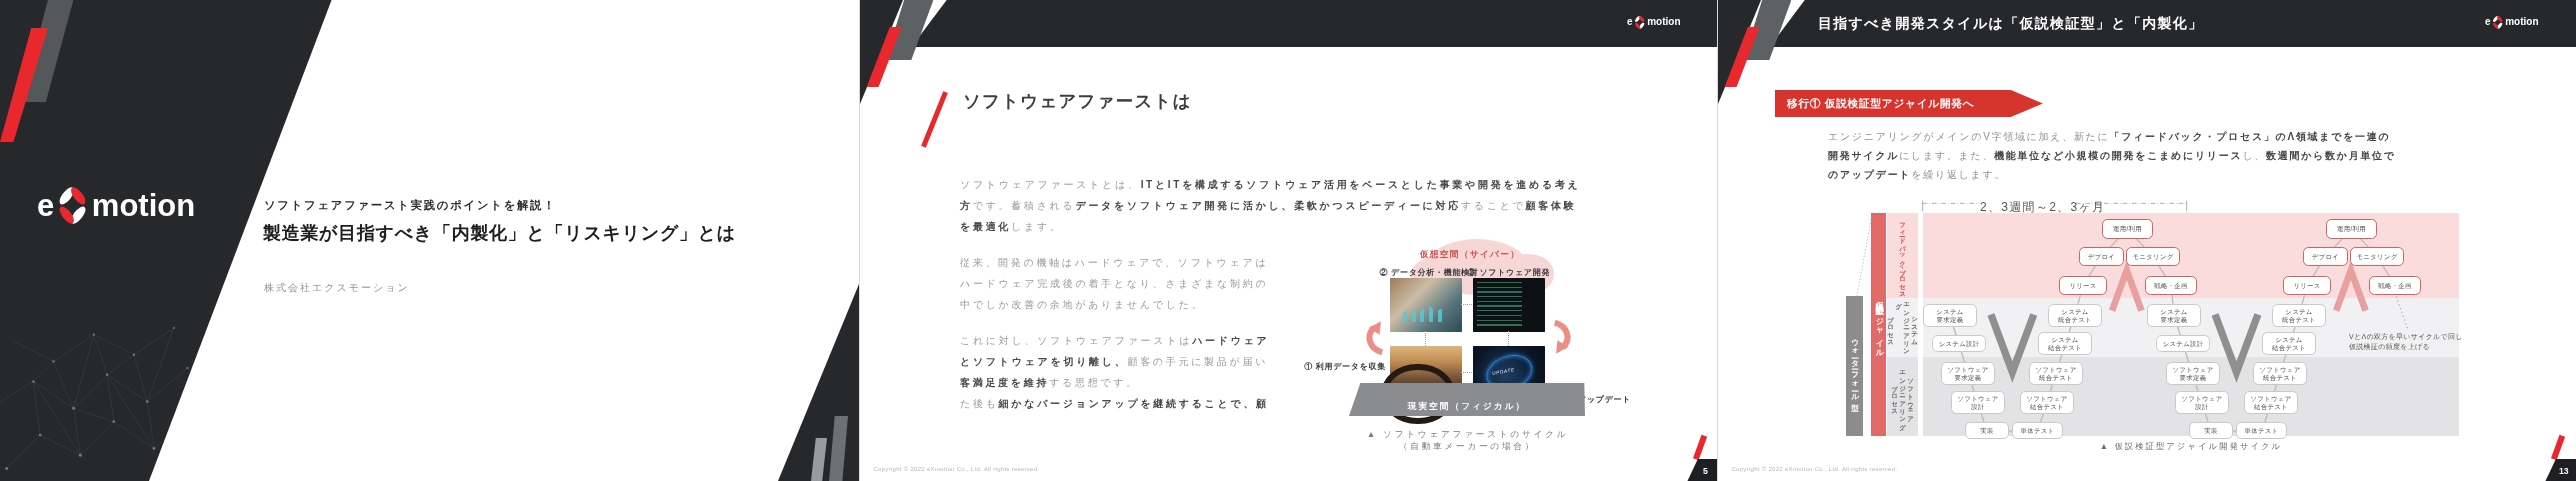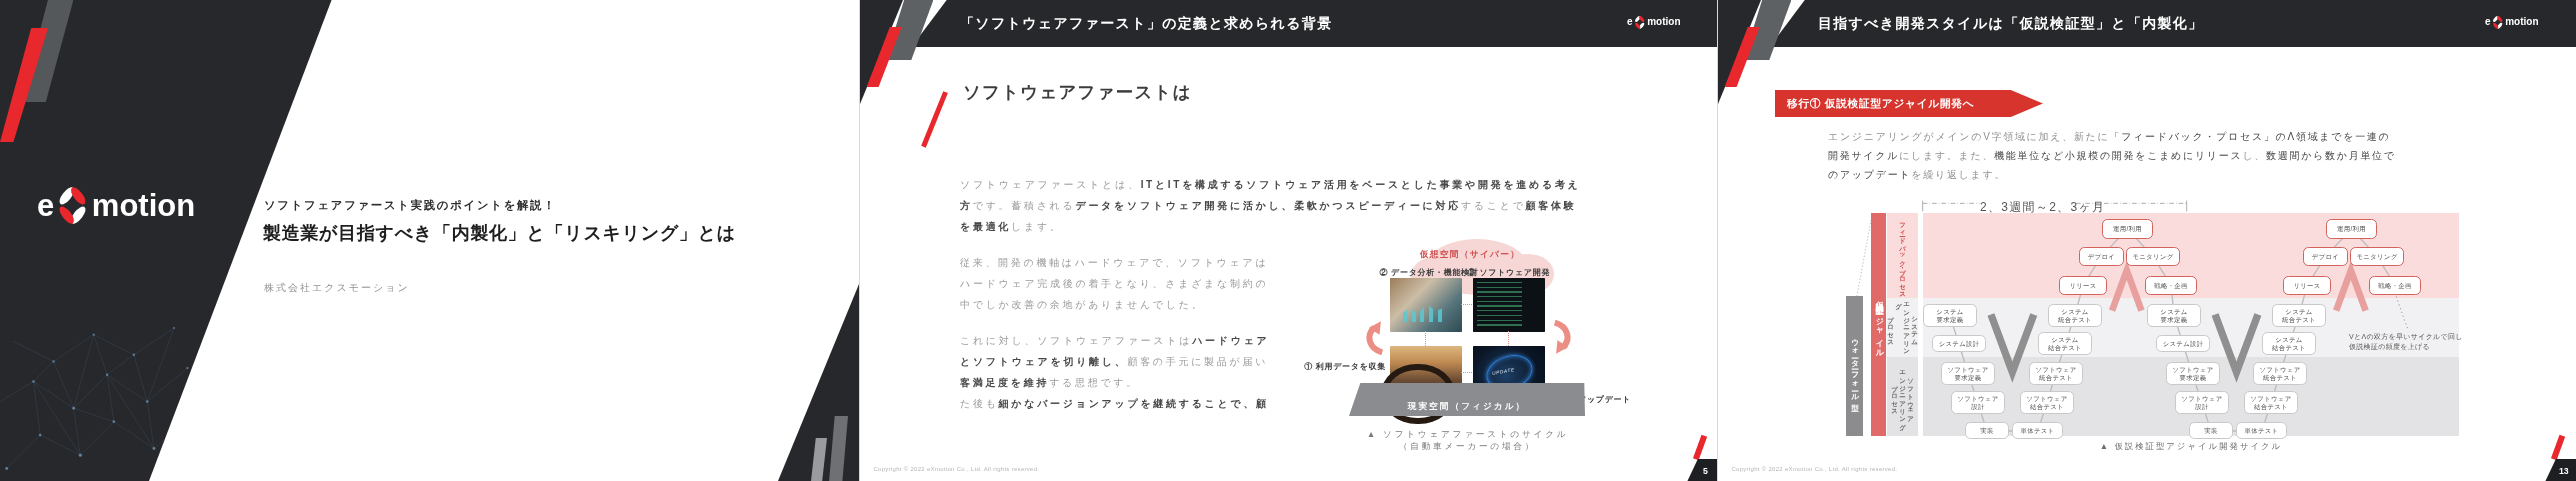--- a/index.html
+++ b/index.html
@@ -50,21 +50,21 @@
   .dotted-h{border-top:1.3px dotted #e08a82;}
   .dotted-v{border-left:1.3px dotted #e08a82;}
   .trap{background:#8b8c8f;clip-path:polygon(4.8% 0,99.7% 0,100% 100%,0 100%);}
   .phys{color:#fff;font-weight:bold;font-size:8.7px;letter-spacing:2px;text-align:center;}
   .cap{color:#7a7a7a;font-size:8.7px;letter-spacing:2.7px;text-align:center;white-space:nowrap;}
   
   .badge{background:#d7342e;clip-path:polygon(0 0,88% 0,100% 50%,88% 100%,0 100%);
     color:#fff;font-weight:bold;font-size:10.7px;letter-spacing:0.7px;display:flex;align-items:center;padding-left:12px;box-sizing:border-box;}
   .s3p .tline{line-height:19px;font-size:10px;letter-spacing:1.7px;}
   .s3p .r{color:#8f8f8f;}
-  .s3p .b{color:#454545;font-weight:normal;}
+  .s3p .b{color:#454545;font-weight:bold;}
   .band{position:absolute;}
   .band.pk{background:#fadcdc;}
   .band.g1{background:#f1f0f2;}
   .band.g2{background:#e3e2e4;}
   .vbar{display:flex;align-items:center;justify-content:center;}
   .vbar span{writing-mode:vertical-rl;text-orientation:upright;color:#fff;font-weight:bold;letter-spacing:1.3px;}
   .vcols{display:flex;flex-direction:row-reverse;align-items:center;justify-content:center;}
   .vcols span{writing-mode:vertical-rl;text-orientation:upright;font-size:6.4px;color:#6d6d6d;font-weight:bold;letter-spacing:0.3px;line-height:1.25;}
   .vred span{color:#cf4b4b;}
   .bracket-label{font-size:12px;color:#555;letter-spacing:1.3px;text-align:center;white-space:nowrap;}
@@ -129,34 +129,33 @@
     <div class="abs s1-sub" style="left:264px;top:198px;" data-name="title-slide-subtitle">ソフトフェアファースト実践のポイントを解説！</div>
     <div class="abs s1-title" style="left:263px;top:221px;" data-name="title-slide-title">製造業が目指すべき「内製化」と「リスキリング」とは</div>
     <div class="abs s1-comp" style="left:264px;top:281px;" data-name="company-name">株式会社エクスモーション</div>
   </div>
 
   <div class="slide" id="s2" style="left:859px;width:858px;border-left:0.7px solid #d8d8d8;box-sizing:border-box;" data-name="slide-software-first">
     <div class="abs hdr-bar" style="left:0;top:0;width:858px;height:47px;clip-path:polygon(10.1% 0,100% 0,100% 100%,6% 100%);" data-name="header-bar"></div>
     <div class="abs" style="left:0;top:0;width:43px;height:104px;background:#26282b;clip-path:polygon(0 0,100% 0,0 100%);" data-name="header-dark-blade"></div>
     <div class="abs" style="left:25.4px;top:0;width:48px;height:60px;background:#5e6164;clip-path:polygon(39% 0,100% 0,54% 100%,0 100%);" data-name="diagonal-stripe-gray"></div>
     <div class="abs" style="left:6.7px;top:27px;width:35px;height:60px;background:#e8282d;clip-path:polygon(66% 0,100% 0,34% 100%,0 100%);" data-name="diagonal-stripe-red"></div>
-    <div class="abs hdr-title" style="left:100px;top:14.7px;" data-name="slide-header-title">「ソフトウェアファースト」の定義と求められる背景</div>
     <div class="abs logo" style="left:767px;top:14.7px;" data-name="exmotion-logo-small">
       <span class="lt" style="font-size:10px;" data-name="logo-e">e</span>
       <svg width="13.4" height="14.7" viewBox="0 0 60 64" style="margin:0 -0.7px;" data-name="logo-x-icon">
         <ellipse cx="21" cy="17" rx="7" ry="16" fill="#ffffff" transform="rotate(38 21 17)"></ellipse>
         <ellipse cx="39" cy="47" rx="7" ry="16" fill="#ffffff" transform="rotate(38 39 47)"></ellipse>
         <ellipse cx="39" cy="17" rx="7" ry="16" fill="#e8282d" transform="rotate(-38 39 17)"></ellipse>
         <ellipse cx="21" cy="47" rx="7" ry="16" fill="#e8282d" transform="rotate(-38 21 47)"></ellipse>
       </svg>
       <span class="lt" style="font-size:10px;" data-name="logo-motion">motion</span>
     </div>
 
     <div class="abs slash" style="left:72px;top:90px;width:5.4px;height:59px;" data-name="heading-slash-decoration"></div>
-    <div class="abs h2line" style="left:103px;top:80px;" data-name="slide-heading-line1">ソフトウェアファーストは</div>
+    <div class="abs h2line" style="left:103px;top:89px;" data-name="slide-heading-line1">ソフトウェアファーストは</div>
 
     <div class="abs body-text" style="left:100px;top:174px;" data-name="paragraph-1">
         <div class="tline" data-name="text-line"><span class="r" data-name="text-segment">ソフトウェアファーストとは、</span><span class="b" data-name="text-segment">ITとITを構成するソフトウェア活用をベースとした事業や開発を進める考え</span></div>
         <div class="tline" data-name="text-line"><span class="b" data-name="text-segment">方</span><span class="r" data-name="text-segment">です。蓄積される</span><span class="b" data-name="text-segment">データをソフトウェア開発に活かし、柔軟かつスピーディーに対応</span><span class="r" data-name="text-segment">することで</span><span class="b" data-name="text-segment">顧客体験</span></div>
         <div class="tline" data-name="text-line"><span class="b" data-name="text-segment">を最適化</span><span class="r" data-name="text-segment">します。</span></div>
       </div>
     <div class="abs body-text" style="left:100px;top:252px;" data-name="paragraph-2">
         <div class="tline" data-name="text-line"><span class="r" data-name="text-segment">従来、開発の機軸はハードウェアで、ソフトウェアは</span></div>
         <div class="tline" data-name="text-line"><span class="r" data-name="text-segment">ハードウェア完成後の着手となり、さまざまな制約の</span></div>
         <div class="tline" data-name="text-line"><span class="r" data-name="text-segment">中でしか改善の余地がありませんでした。</span></div>

